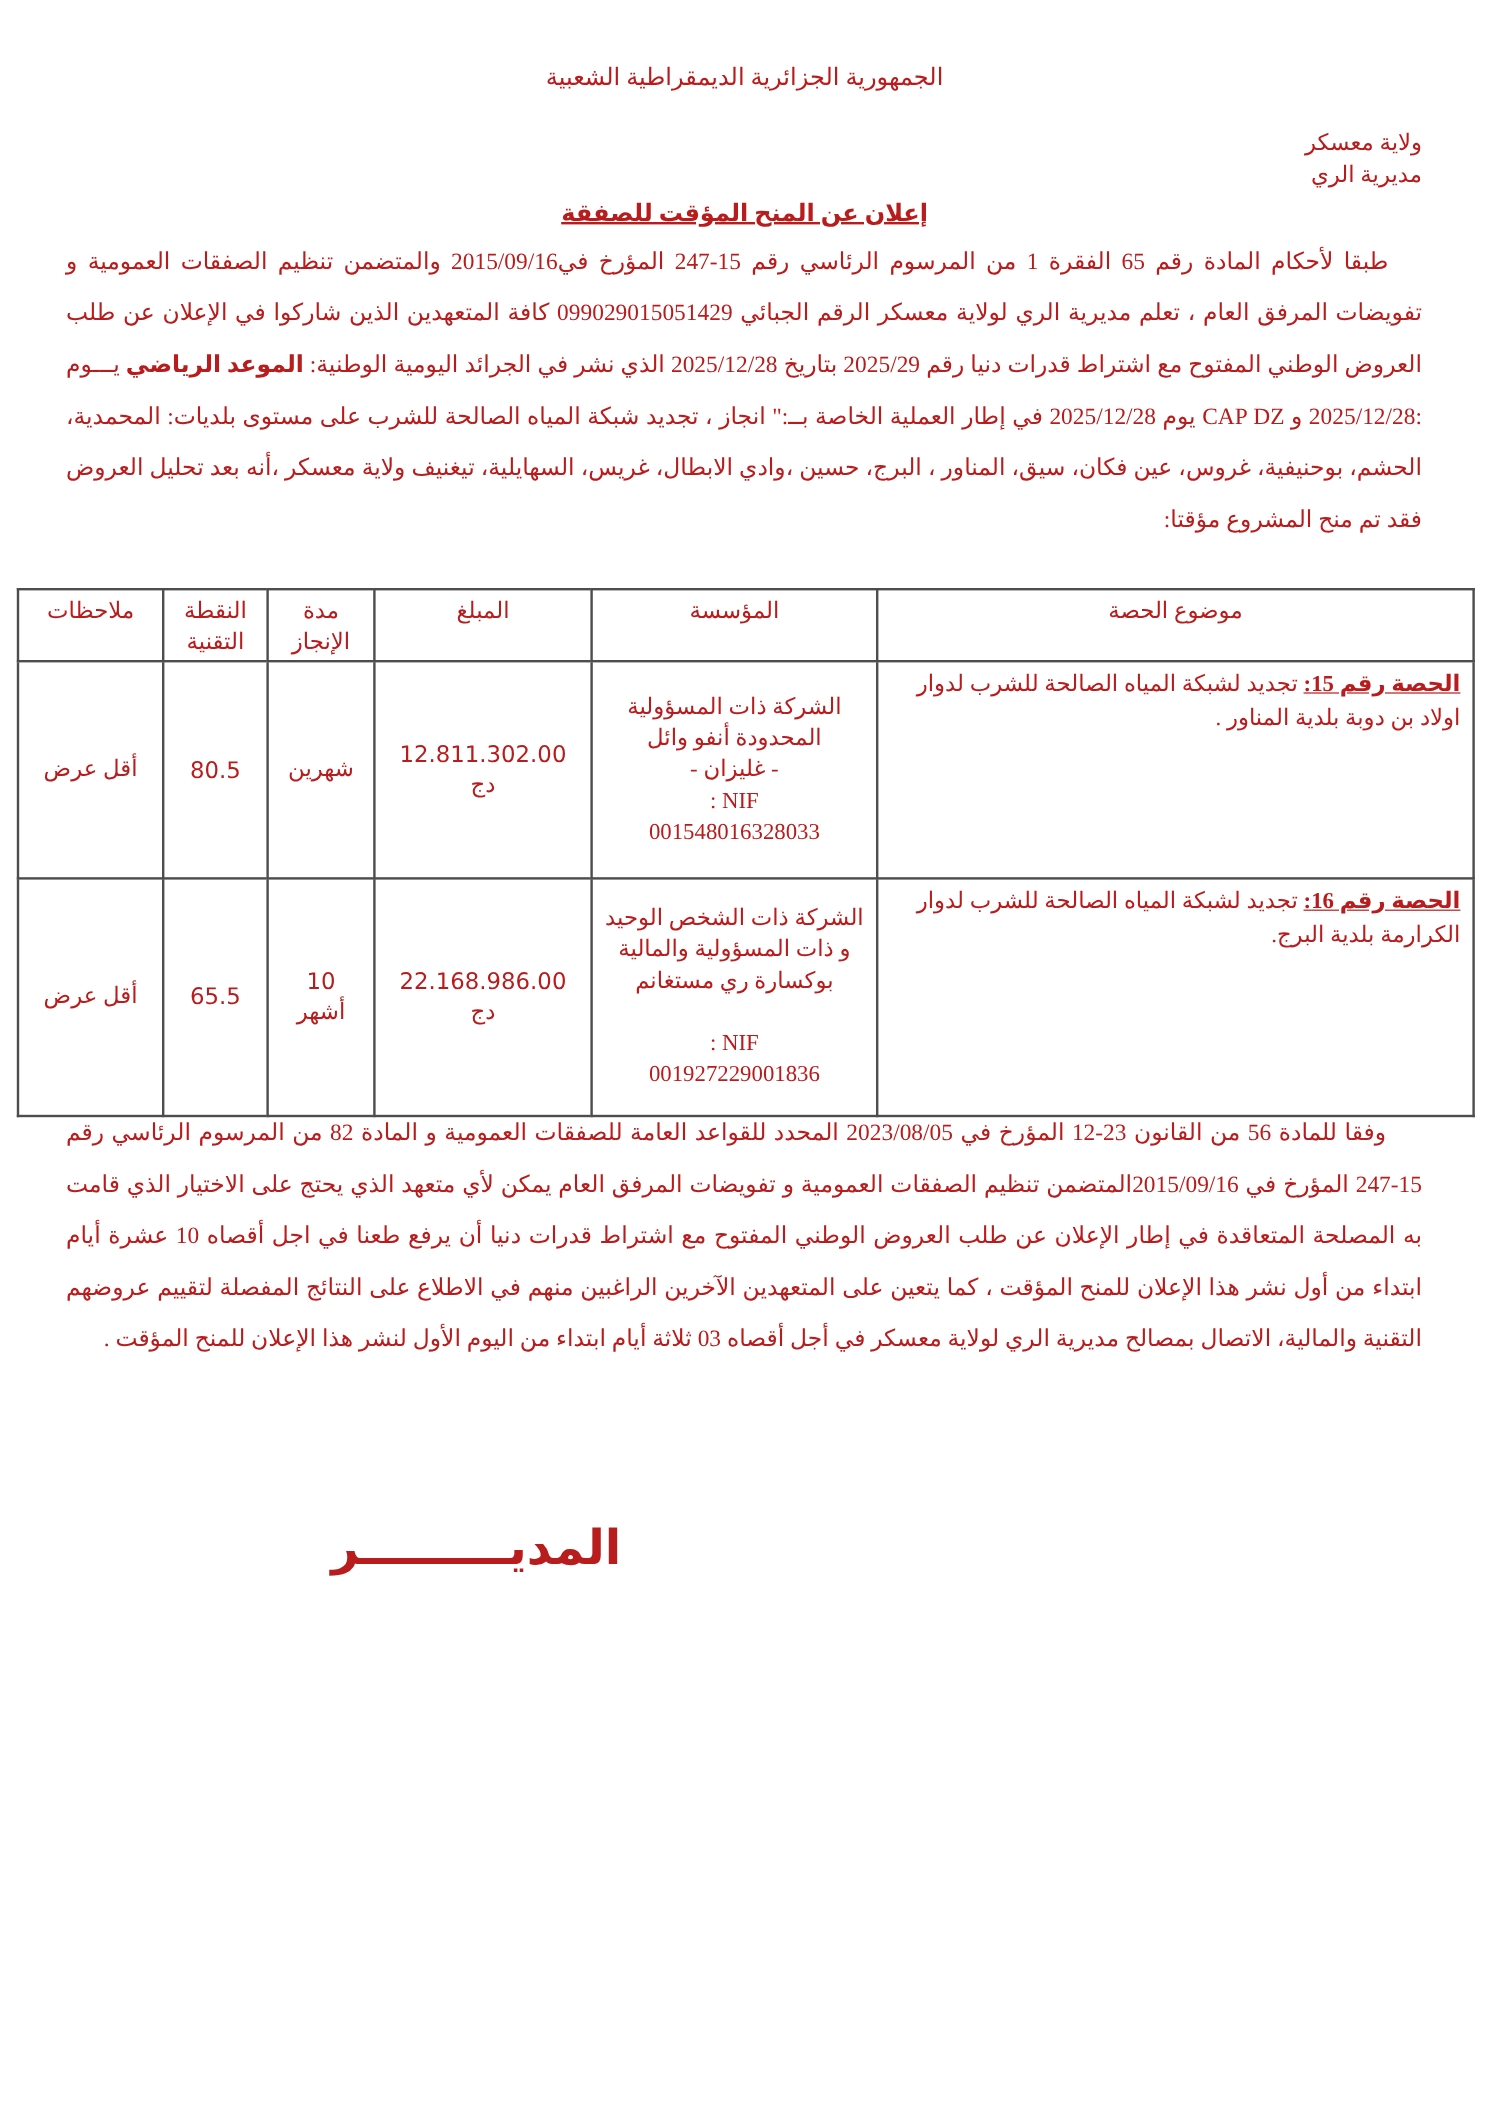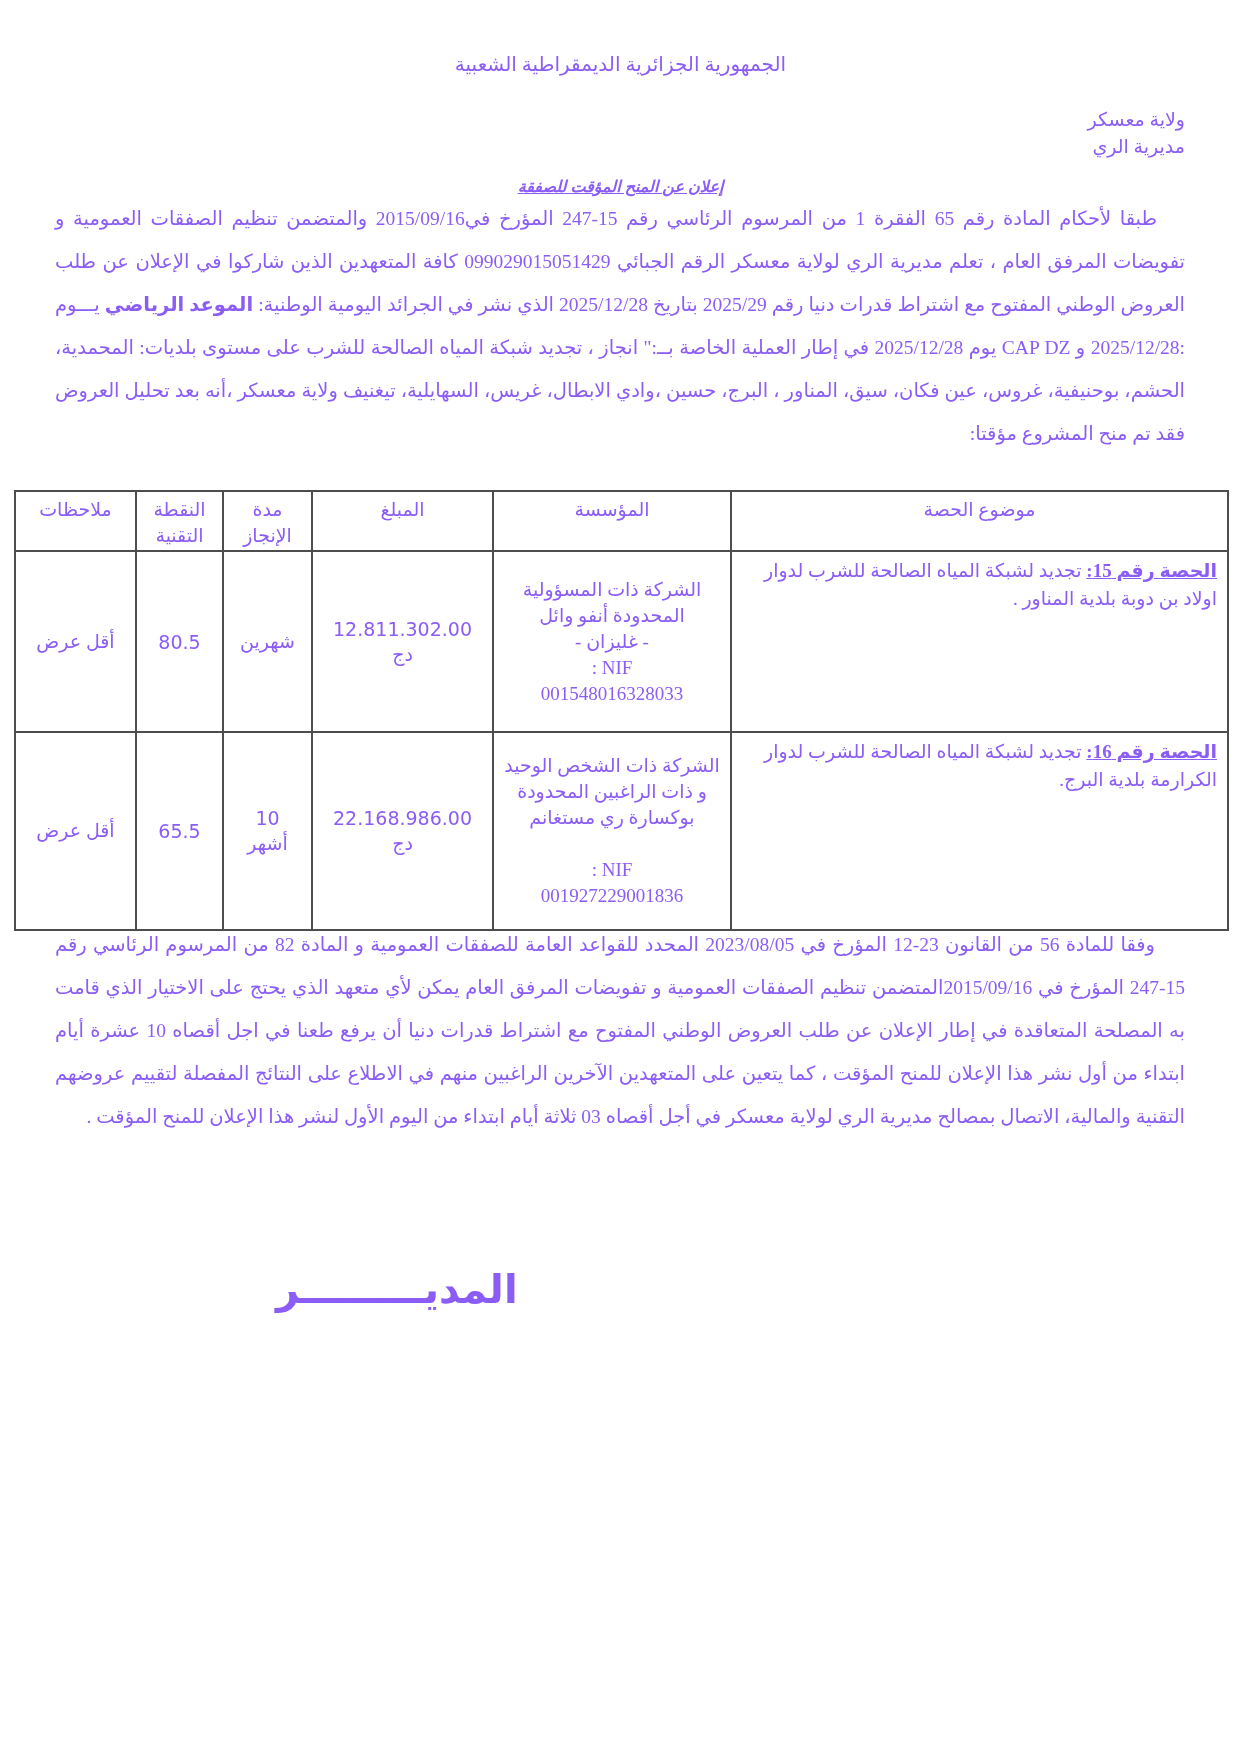--- a/index.html
+++ b/index.html
@@ -1,27 +1,27 @@
 <!DOCTYPE html>
 <html lang="ar" dir="rtl"><head>
 <meta charset="utf-8">
 <style>
   * { margin:0; padding:0; box-sizing:border-box; }
   html,body { background:#e8e8e8; }
   .page {
     position:relative; width:1241px; height:1755px; margin:0 auto;
-    background:#ffffff; color:#8b5cf6;
+    background:#ffffff; color:#b91c1c;
     font-family:"Liberation Serif","DejaVu Sans",serif;
     direction:rtl; overflow:hidden;
   }
   .republic { position:absolute; top:52px; right:0; left:0; text-align:center; font-size:20px; }
   .agency { position:absolute; top:106px; right:56px; text-align:right; font-size:19px; line-height:27px; }
   .doc-title {
-    position:absolute; top:177px; right:0; left:0; text-align:center;
-    font-size:16px; font-weight:bold; font-style:italic; text-decoration:underline;
+    position:absolute; top:165px; right:0; left:0; text-align:center;
+    font-size:20px; font-weight:bold; text-decoration:underline;
   }
   .para {
     position:absolute; right:56px; width:1130px;
     font-size:19.5px; line-height:43px; text-align:justify;
   }
   .intro { top:197px; text-indent:28px; }
   .closing { top:923px; }
   .closing p.noindent { text-indent:0; }
   .closing p.indent { text-indent:30px; }
   .b { font-weight:bold; }
@@ -104,21 +104,21 @@
           <div>دج</div>
         </td>
         <td class="cell-duration">شهرين</td>
         <td class="cell-score num">80.5</td>
         <td class="cell-notes">أقل عرض</td>
       </tr>
       <tr class="row-lot16">
         <td class="cell-subject"><span class="bu">الحصة رقم 16:</span><span> تجديد لشبكة المياه الصالحة للشرب لدوار الكرارمة بلدية البرج.</span></td>
         <td class="cell-company">
           <div>الشركة ذات الشخص الوحيد</div>
-          <div>و ذات الراغبين المحدودة</div>
+          <div>و ذات المسؤولية والمالية</div>
           <div>بوكسارة ري مستغانم</div>
           <div class="spacer"></div>
           <div>NIF :</div>
           <div class="it">001927229001836</div>
         </td>
         <td class="cell-amount">
           <div class="num">22.168.986.00</div>
           <div>دج</div>
         </td>
         <td class="cell-duration">

